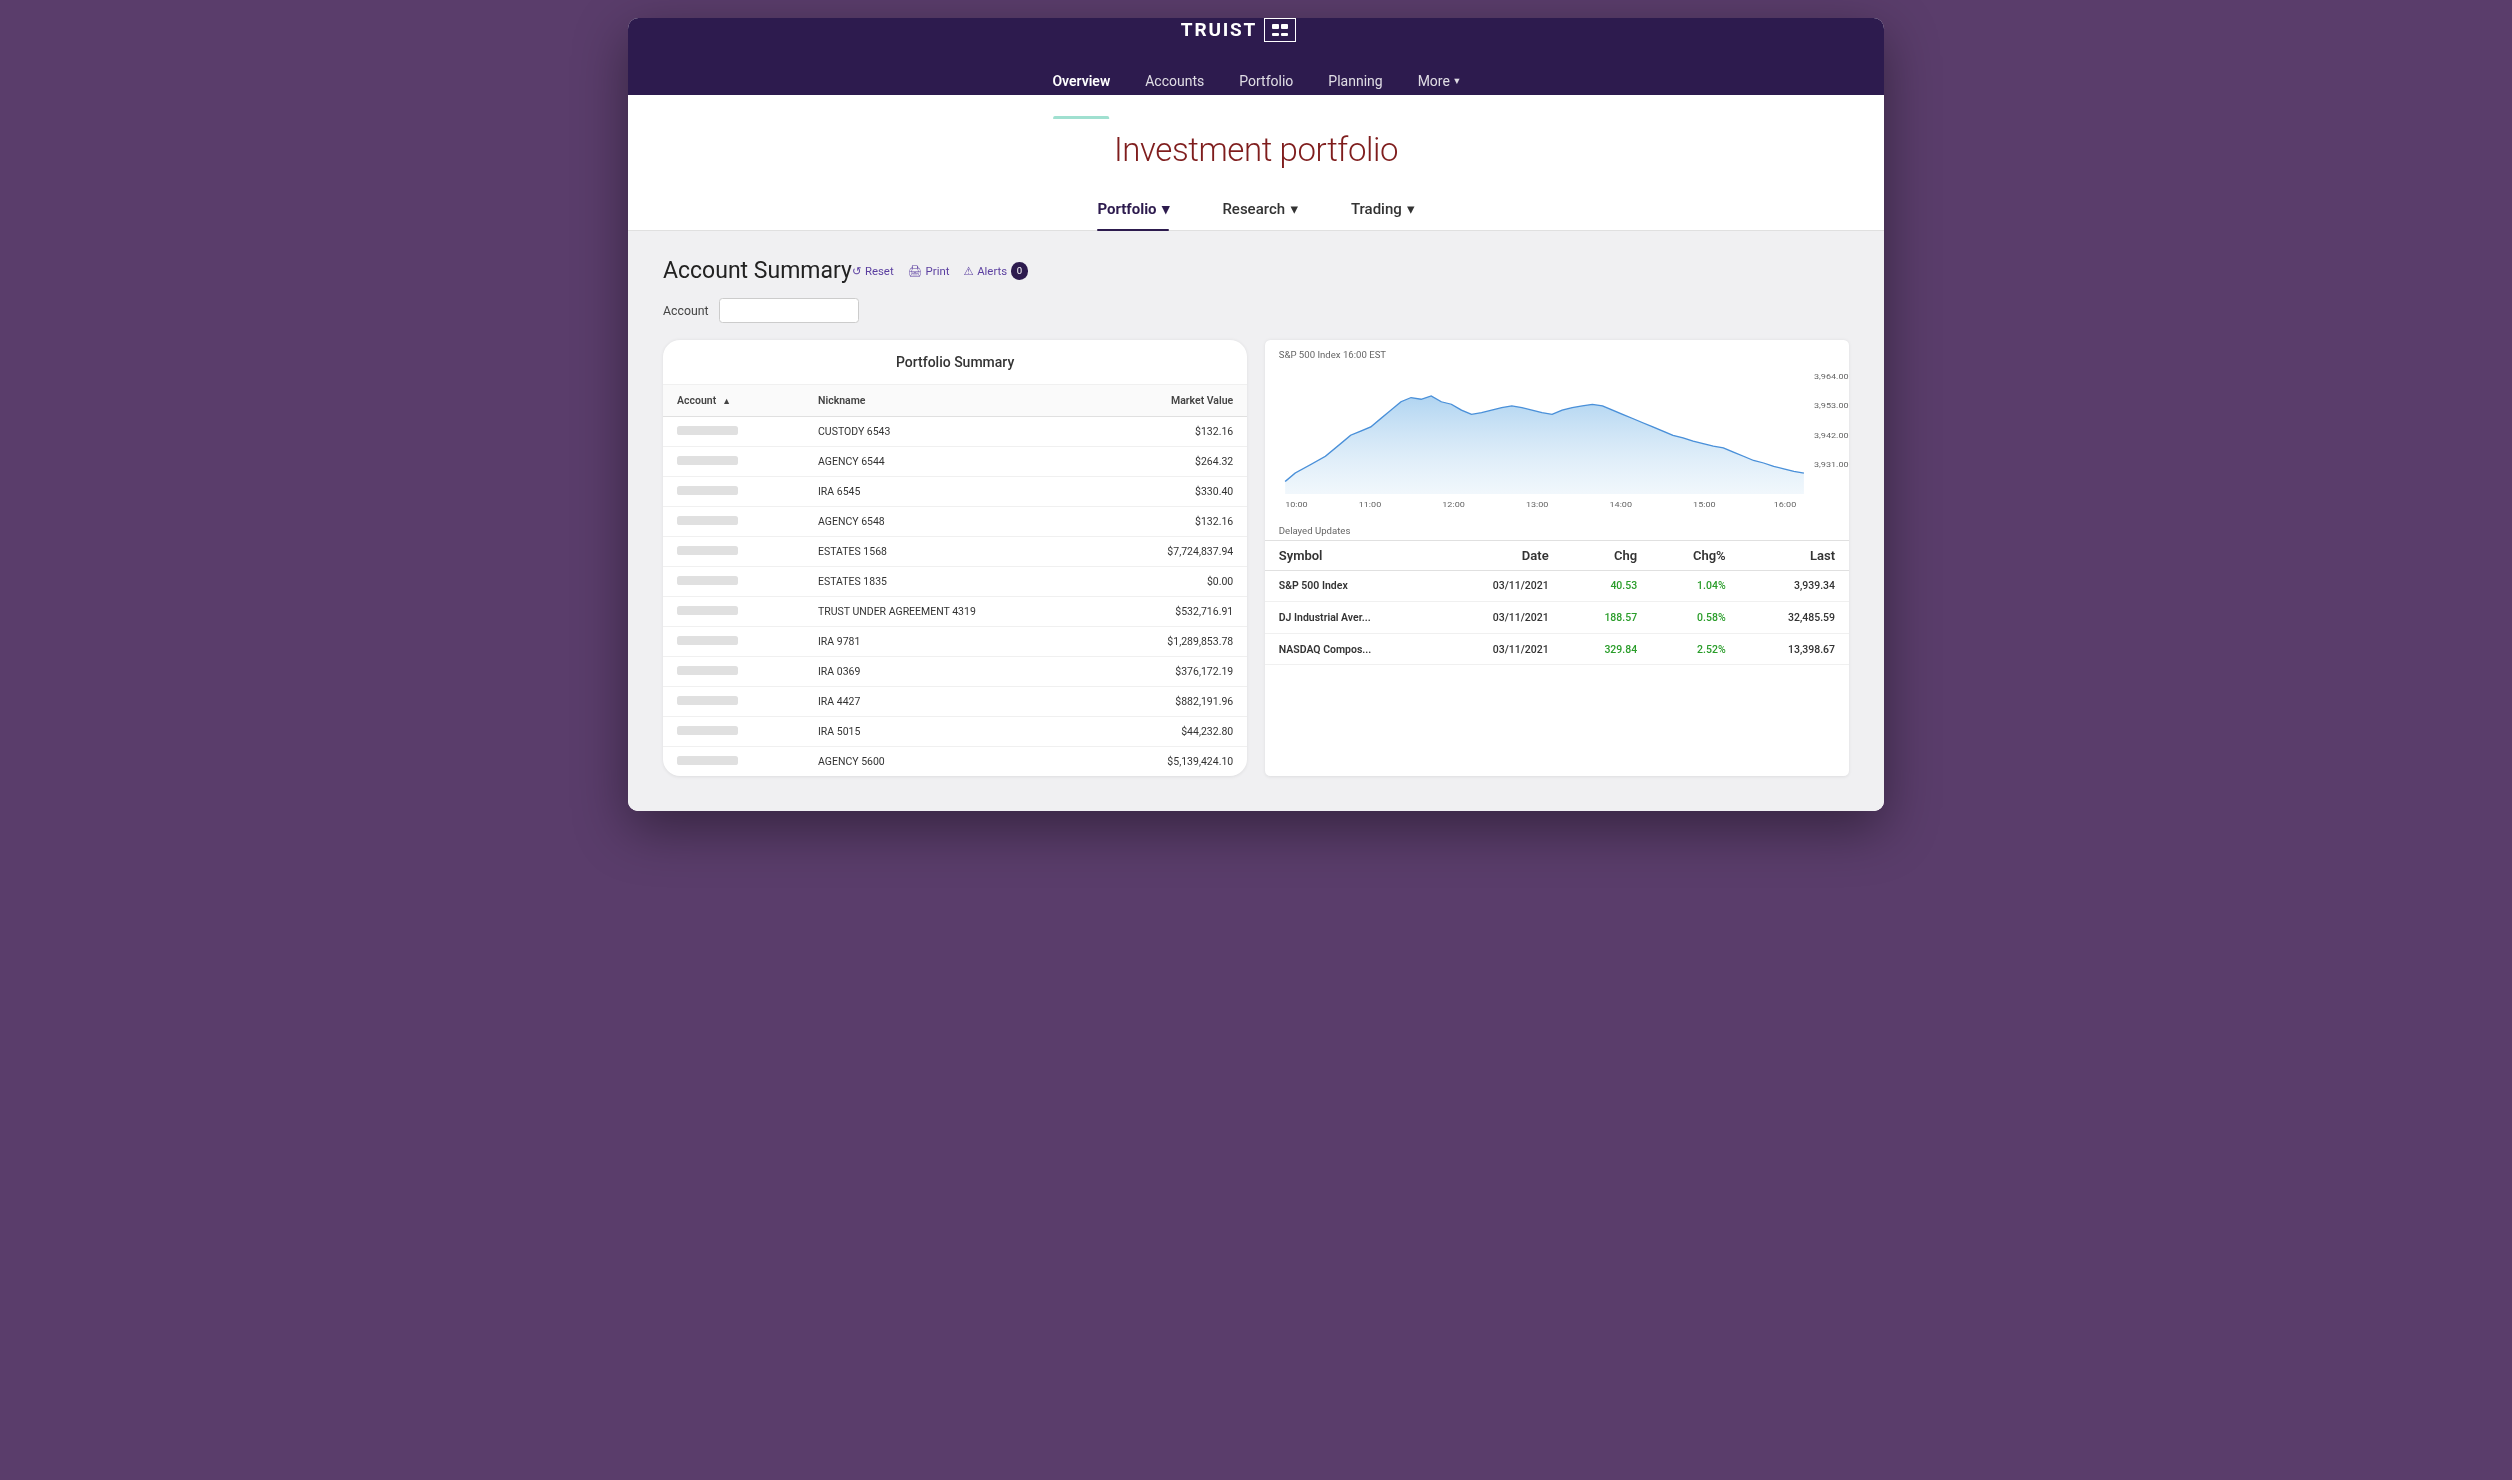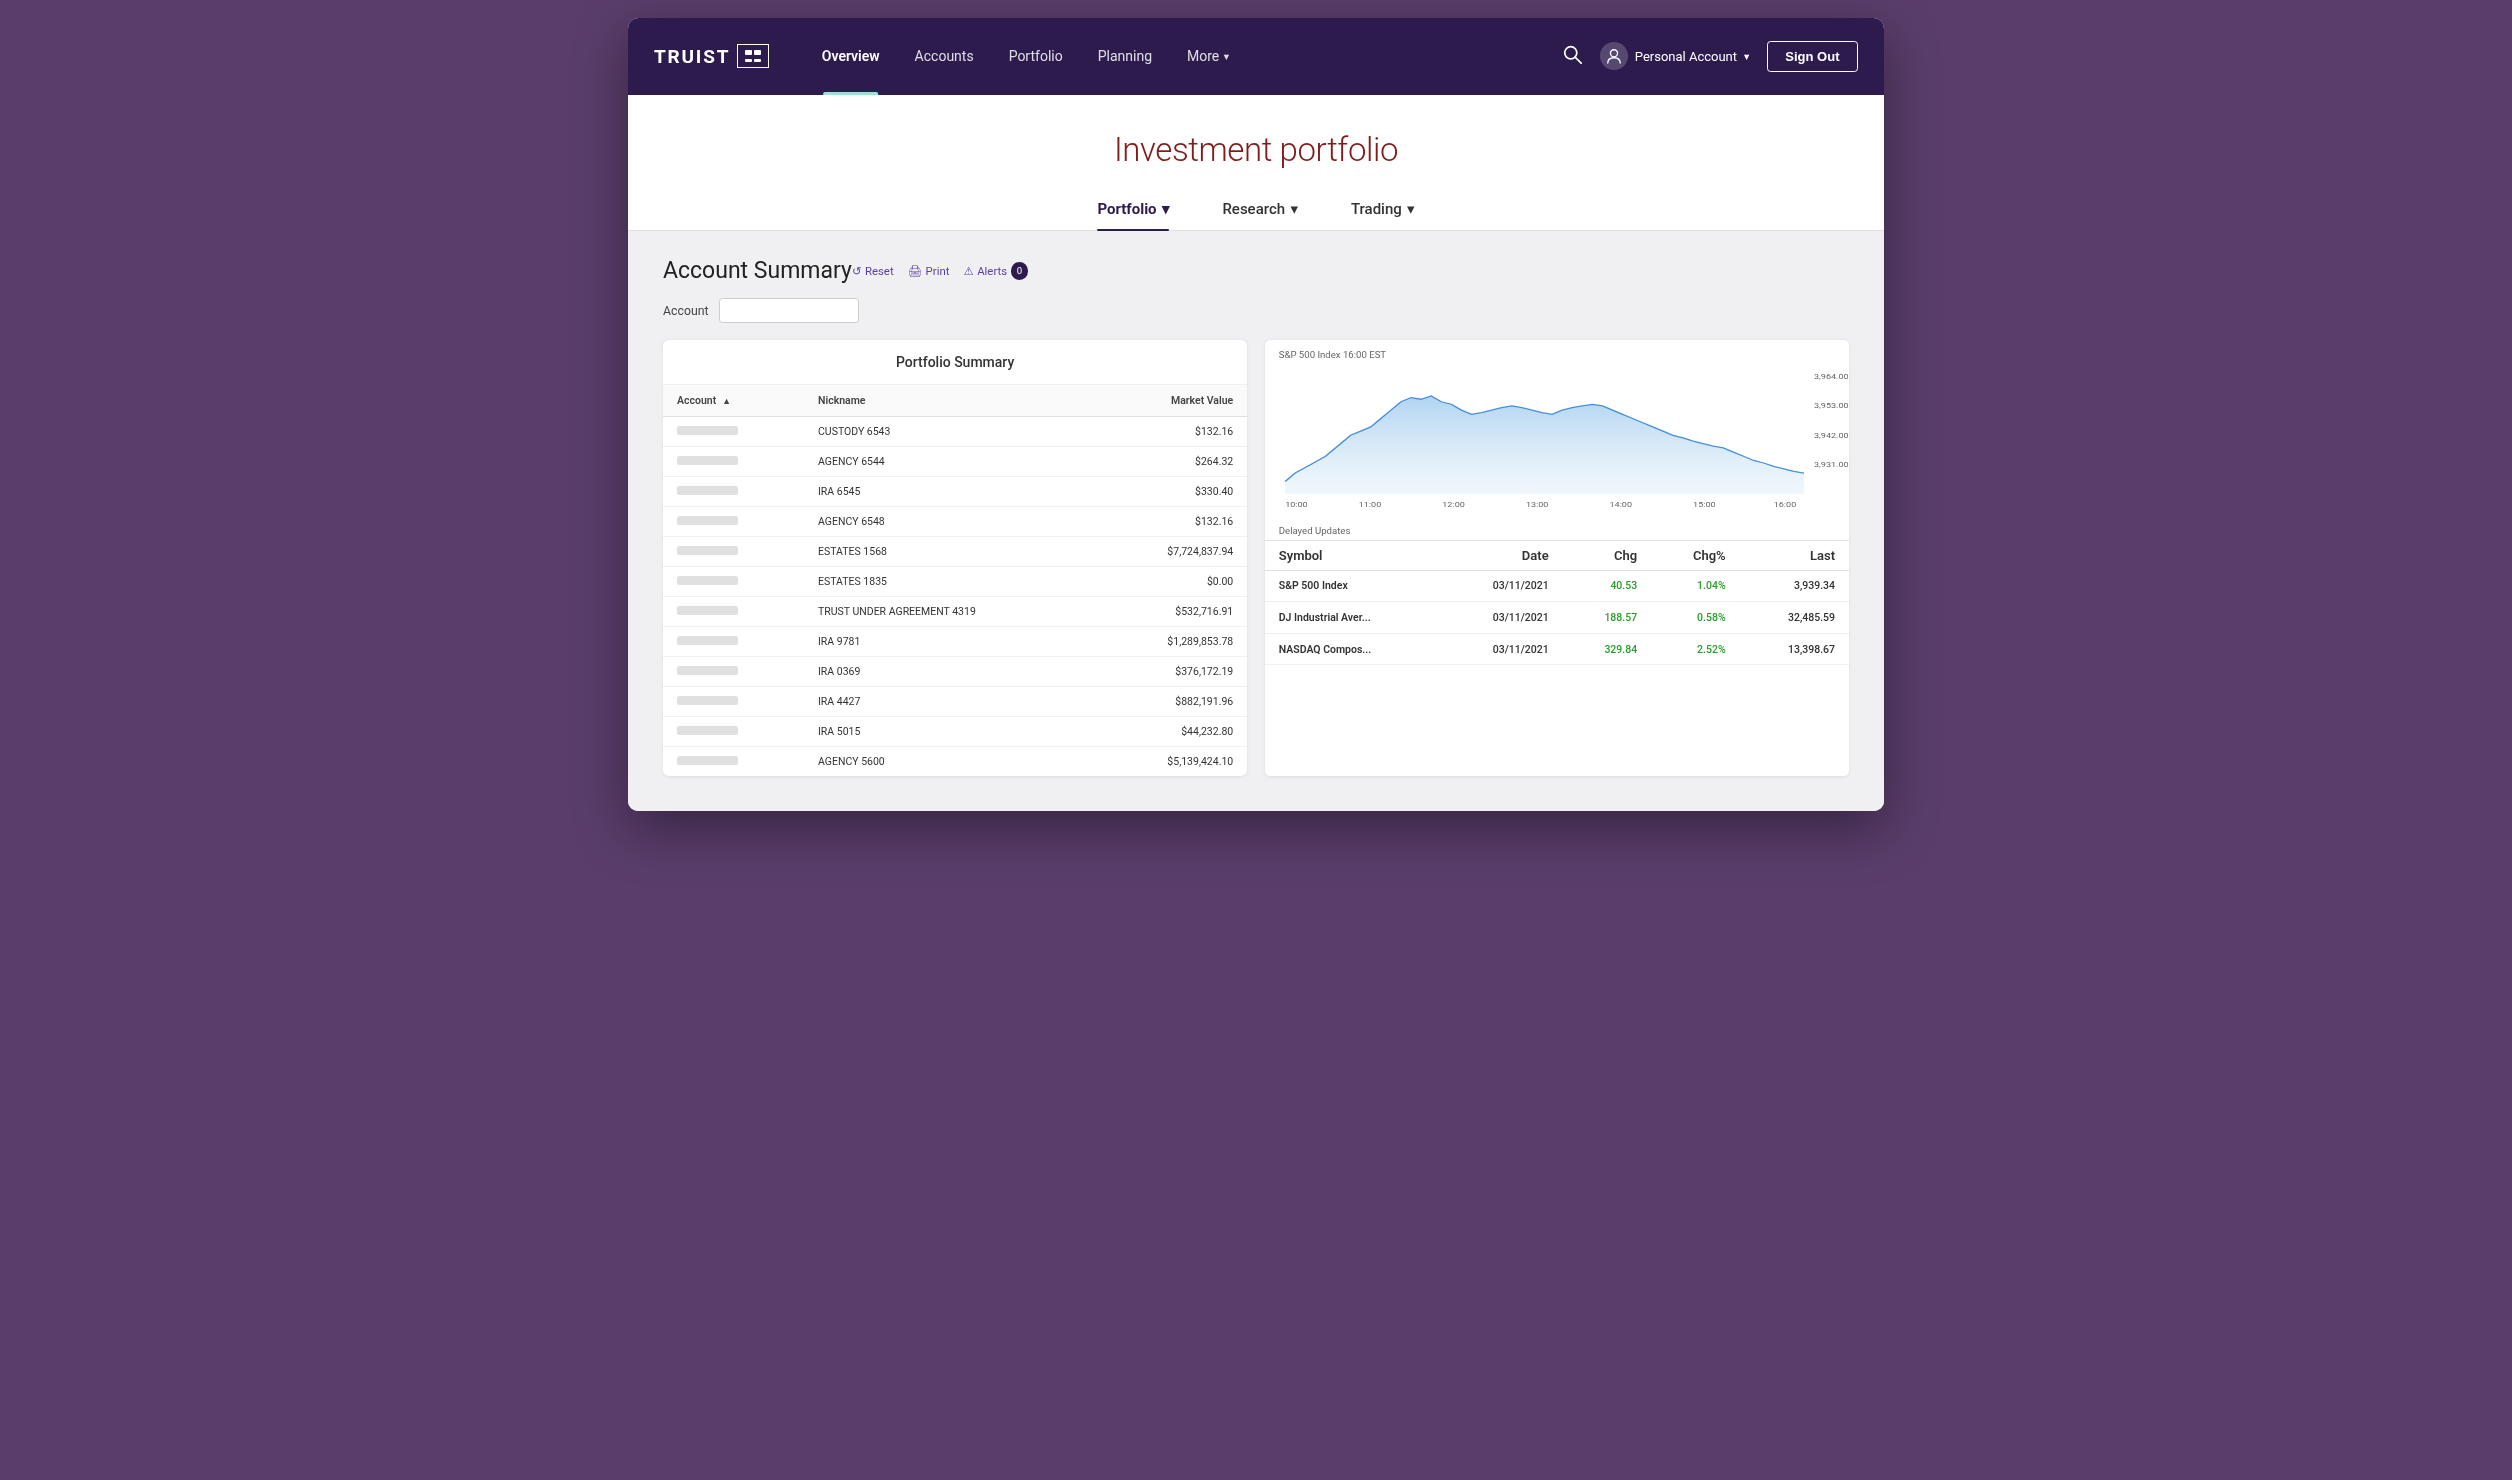--- a/index.html
+++ b/index.html
@@ -21,20 +21,21 @@
       box-shadow: 0 17.5px 53px rgba(0,0,0,0.4);
     }
     
     .nav {
       background: #2d1b4e;
       display: flex;
       align-items: center;
       padding: 0 26px;
       height: 77px;
       gap: 0;
+      flex-direction: column;
     }
     .nav-logo {
       display: flex;
       align-items: center;
       gap: 7px;
       margin-right: 35px;
     }
     .logo-text {
       color: white;
       font-size: 19px;
@@ -249,21 +250,21 @@
     }
     
     .two-col {
       display: grid;
       grid-template-columns: 1fr 1fr;
       gap: 17.5px;
     }
     
     .card {
       background: white;
-      border-radius: 6px;
+      border-radius: 17px;
       overflow: hidden;
       box-shadow: 0 0.9px 3.5px rgba(0,0,0,0.08);
     }
     .card-title {
       font-size: 14px;
       font-weight: 500;
       color: #333;
       padding: 14px 17.5px;
       text-align: center;
       border-bottom: 0.9px solid #f0f0f0;

